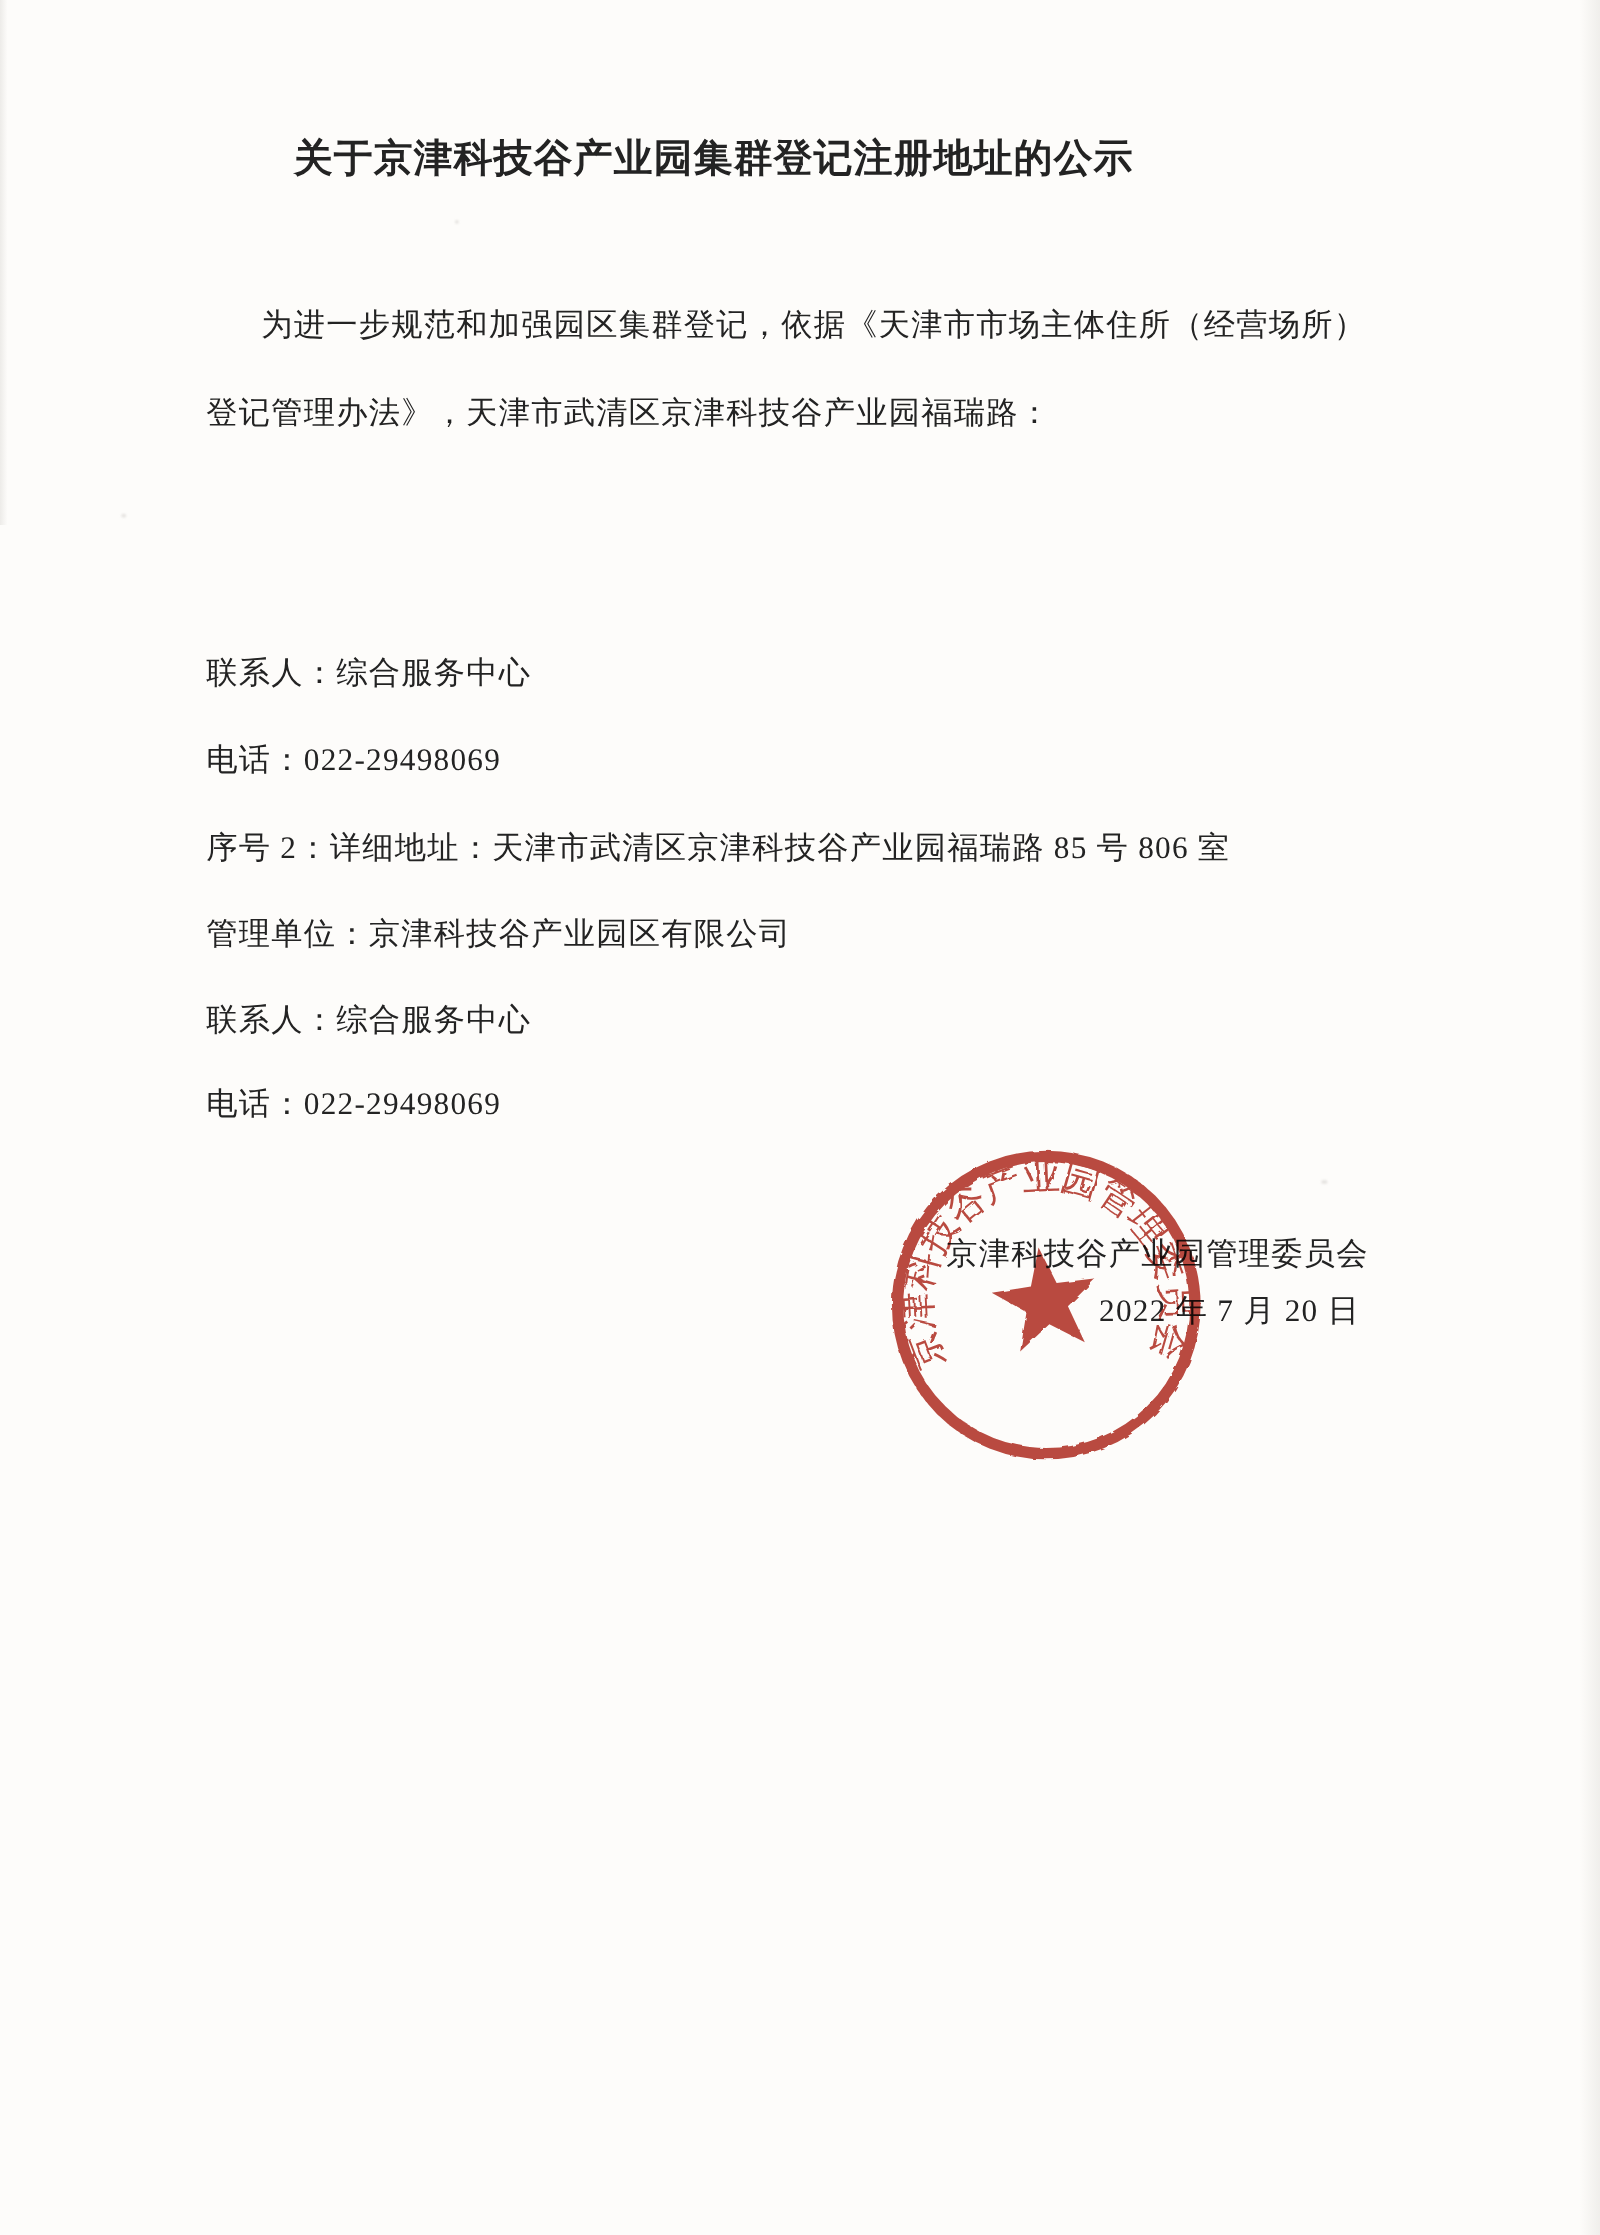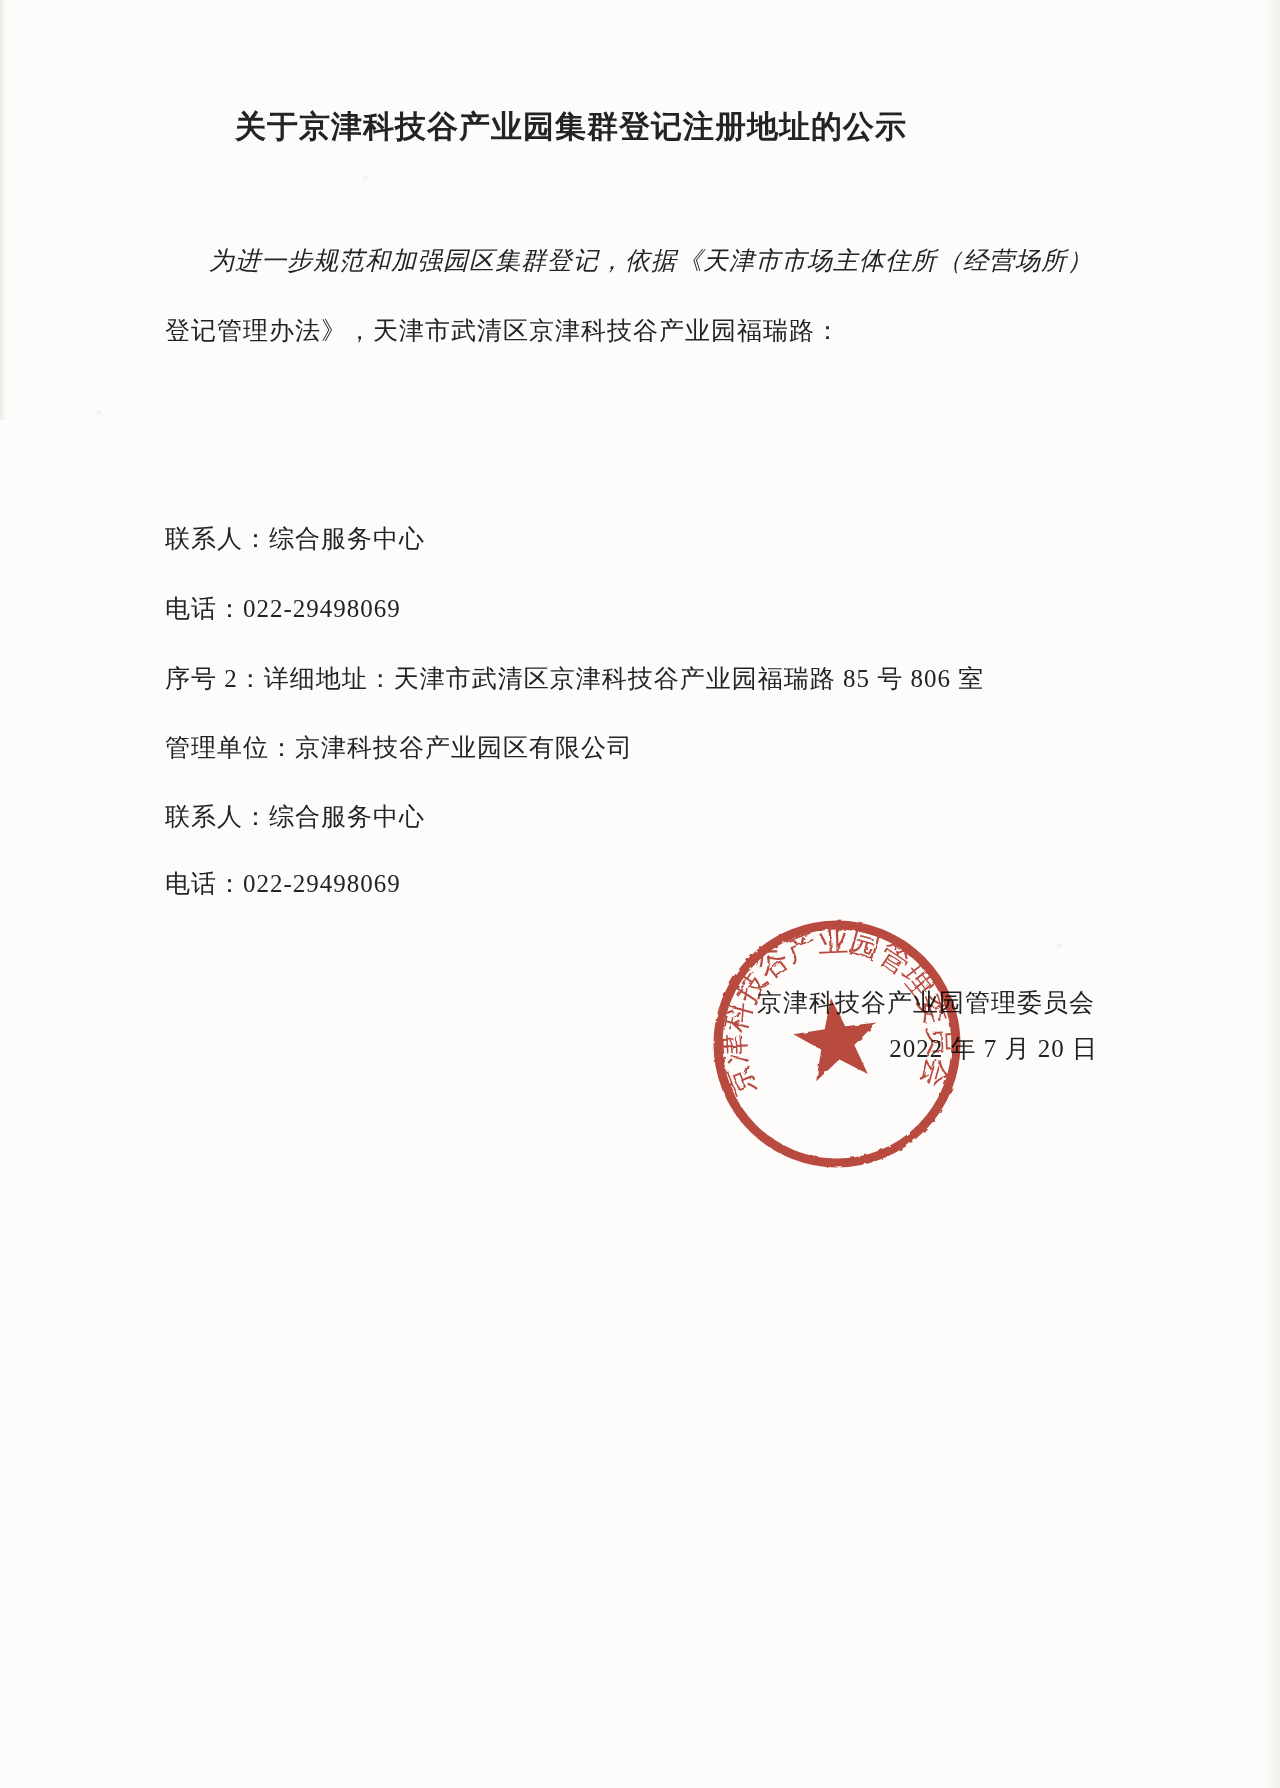--- a/index.html
+++ b/index.html
@@ -22,29 +22,29 @@
     margin:16px;
   }
   .body-line {
     position:absolute;
     left:165px;
     white-space:nowrap;
     font-size:25px;
     letter-spacing:1px;
     line-height:1.2;
   }
-  .body-line.indent { left:209px;font-style:italic; }
+  .body-line.indent { left:209px; }
   .sig-line {
     position:absolute;
     white-space:nowrap;
     font-size:25px;
     letter-spacing:1px;
   }
   .sig-org  { top:986px;  right:185px;text-align:right; }
-  .sig-date { top:1032px; right:182px; }
+  .sig-date { top:1032px; right:192px; }
   .stamp {
     position:absolute;
     left:711px; top:918px;
     width:252px; height:252px;
     opacity:0.88;
     mix-blend-mode:multiply;
   }
   .edge-right {
     position:absolute; top:0; right:0;
     width:16px; height:100%;

